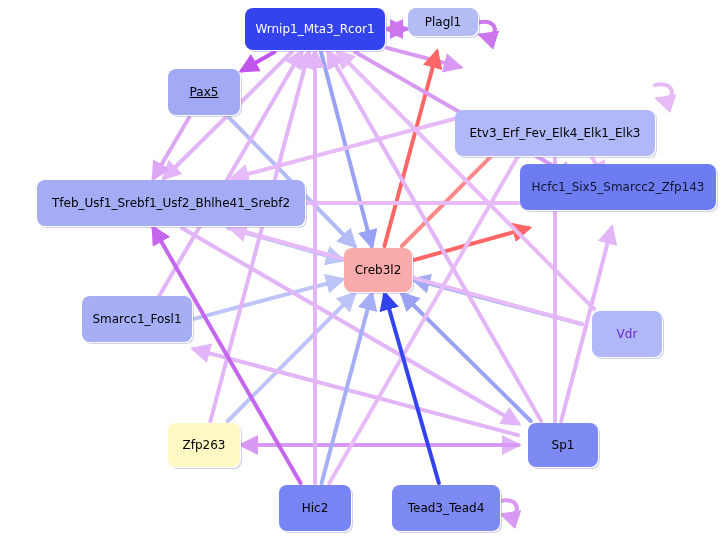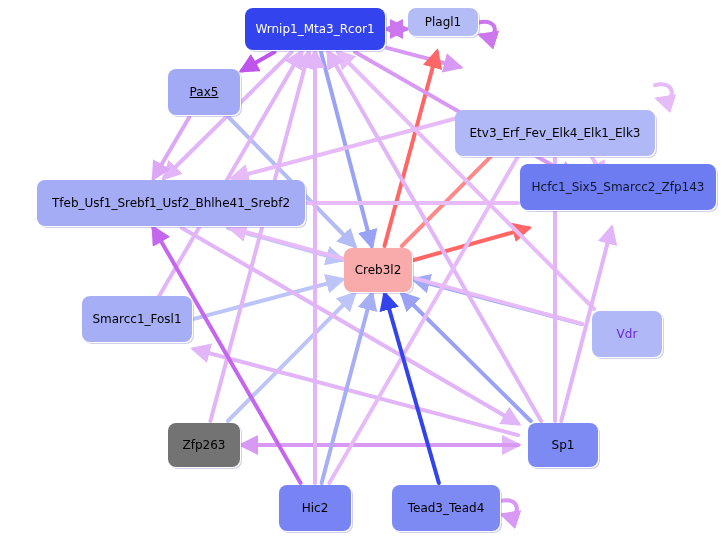--- a/index.html
+++ b/index.html
@@ -123,21 +123,21 @@
     </div>
   <div class="node" style="left: 344px; top: 248px; width: 68px; height: 44px; background: rgb(249, 170, 170); color: rgb(0, 0, 0);">
       <span>Creb3l2</span>
     </div>
   <div class="node" style="left: 82px; top: 296px; width: 110px; height: 46px; background: rgb(166, 174, 246); color: rgb(0, 0, 0);">
       <span>Smarcc1_Fosl1</span>
     </div>
   <div class="node" style="left: 584px; top: 311px; width: 70px; height: 46px; background: rgb(176, 184, 248); color: #6d28d9; margin-left: 8px;">
       <span>Vdr</span>
     </div>
-  <div class="node" style="left: 168px; top: 423px; width: 72px; height: 44px; background: #737373; color: rgb(0, 0, 0);">
+  <div class="node" style="left: 168px; top: 423px; width: 72px; height: 44px; background: #fef9c3; color: rgb(0, 0, 0);">
       <span>Zfp263</span>
     </div>
   <div class="node" style="left: 528px; top: 423px; width: 70px; height: 44px; background: rgb(126, 138, 244); color: rgb(0, 0, 0);">
       <span>Sp1</span>
     </div>
   <div class="node" style="left: 279px; top: 485px; width: 72px; height: 46px; background: rgb(120, 132, 244); color: rgb(0, 0, 0);">
       <span>Hic2</span>
     </div>
   <div class="node" style="left: 392px; top: 485px; width: 108px; height: 46px; background: rgb(126, 138, 244); color: rgb(0, 0, 0);">
       <span>Tead3_Tead4</span>

